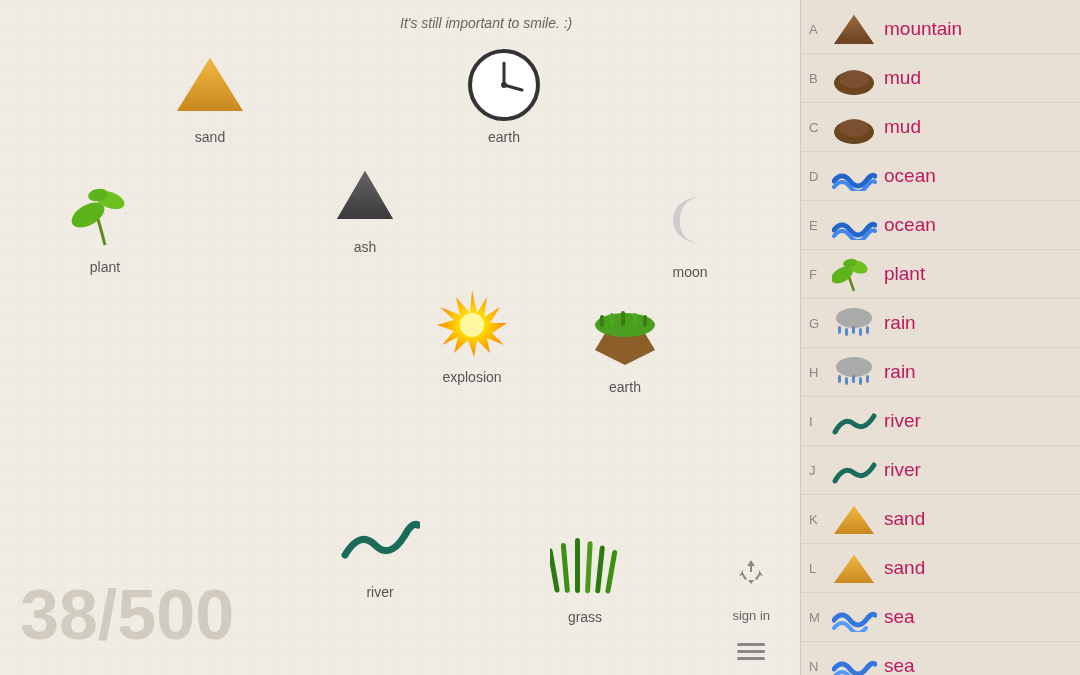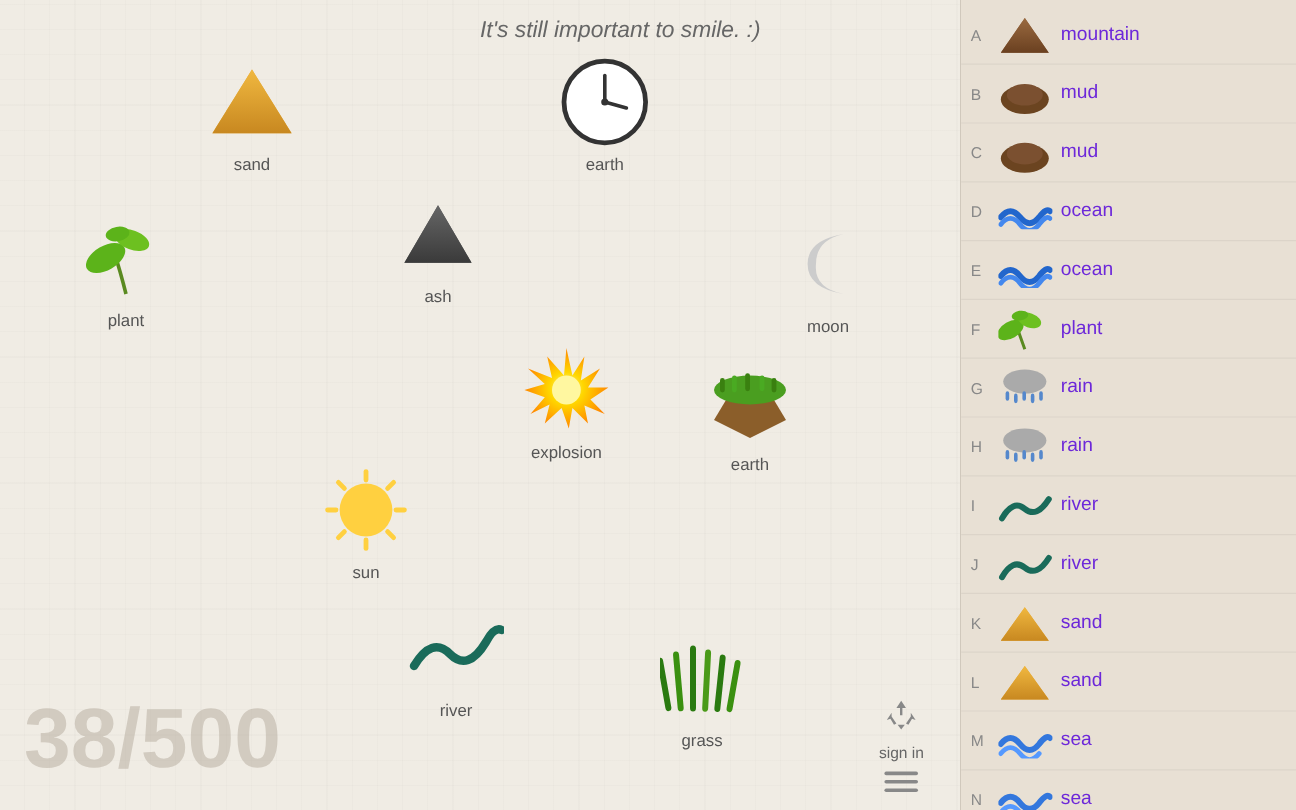--- a/index.html
+++ b/index.html
@@ -55,41 +55,41 @@
     .sidebar-icon {
       width: 50px;
       height: 40px;
       display: flex;
       align-items: center;
       justify-content: center;
       flex-shrink: 0;
     }
 
     .sidebar-label {
-      font-size: 16px;
-      color: #6d28d9;
+      font-size: 19px;
+      color: #be185d;
       margin-left: 5px;
     }
 
     
     #score {
       position: absolute;
       left: 20px;
       bottom: 20px;
       font-size: 70px;
       font-weight: bold;
       color: rgba(180, 170, 155, 0.5);
     }
 
     
     #top-message {
       position: absolute;
       top: 15px;
       left: 400px;
-      font-size: 19px;
+      font-size: 14px;
       color: #666;
       font-style: italic;
     }
 
     
     .game-item {
       position: absolute;
       display: flex;
       flex-direction: column;
       align-items: center;
@@ -111,21 +111,21 @@
     }
 
     
     #signin-area {
       position: absolute;
       bottom: 15px;
       right: 310px;
       display: flex;
       flex-direction: column;
       align-items: center;
-      gap: 8px;
+      gap: 20px;
     }
 
     #signin-btn {
       font-size: 13px;
       color: #666;
     }
 
     #menu-icon {
       display: flex;
       flex-direction: column;
@@ -244,37 +244,20 @@
         <rect x="15" y="20" width="4" height="12" fill="#3a8010" rx="2"></rect>
         <rect x="25" y="18" width="4" height="14" fill="#4aaa22" rx="2"></rect>
         <rect x="36" y="16" width="4" height="15" fill="#3a8010" rx="2"></rect>
         <rect x="48" y="18" width="4" height="13" fill="#4aaa22" rx="2"></rect>
         <rect x="58" y="20" width="4" height="12" fill="#3a8010" rx="2"></rect>
       </svg>
     </div>
     <span class="game-item-label">earth</span>
   </div>
 
-  <div class="game-item" style="left:265px; top:385px;">
-    <div class="game-item-icon">
-      <svg width="75" height="75" viewBox="0 0 75 75">
-        <circle cx="37" cy="37" r="22" fill="#ffd040"></circle>
-
-        <line x1="37" y1="5" x2="37" y2="12" stroke="#ffd040" stroke-width="4" stroke-linecap="round"></line>
-        <line x1="37" y1="62" x2="37" y2="69" stroke="#ffd040" stroke-width="4" stroke-linecap="round"></line>
-        <line x1="5" y1="37" x2="12" y2="37" stroke="#ffd040" stroke-width="4" stroke-linecap="round"></line>
-        <line x1="62" y1="37" x2="69" y2="37" stroke="#ffd040" stroke-width="4" stroke-linecap="round"></line>
-        <line x1="14" y1="14" x2="19" y2="19" stroke="#ffd040" stroke-width="4" stroke-linecap="round"></line>
-        <line x1="55" y1="55" x2="60" y2="60" stroke="#ffd040" stroke-width="4" stroke-linecap="round"></line>
-        <line x1="60" y1="14" x2="55" y2="19" stroke="#ffd040" stroke-width="4" stroke-linecap="round"></line>
-        <line x1="19" y1="55" x2="14" y2="60" stroke="#ffd040" stroke-width="4" stroke-linecap="round"></line>
-      </svg>
-    </div>
-    <span class="game-item-label">sun</span>
-  </div>
 
   <div class="game-item" style="left:340px; top:500px;">
     <div class="game-item-icon">
       <svg width="80" height="60" viewBox="0 0 80 60">
         <path d="M5,45 Q20,20 35,35 Q50,50 65,25 Q72,12 78,15" fill="none" stroke="#1a6b5a" stroke-width="7" stroke-linecap="round"></path>
       </svg>
     </div>
     <span class="game-item-label">river</span>
   </div>
 

